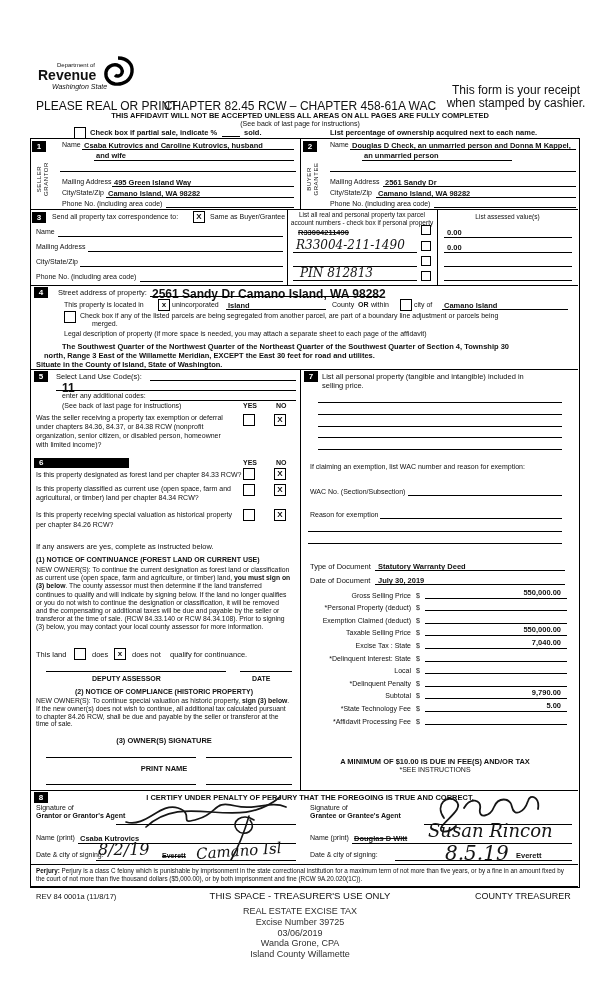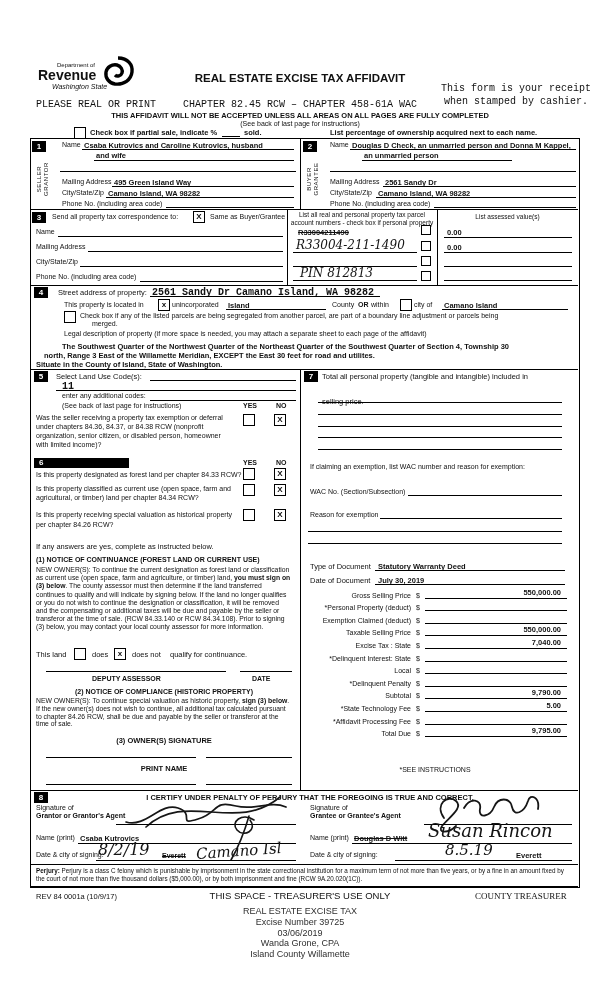--- a/index.html
+++ b/index.html
@@ -1,20 +1,20 @@
 <!DOCTYPE html>
 <html><head>
 <meta charset="utf-8">
 <style>
   html,body{margin:0;padding:0;background:#888;}
   .page{position:relative;width:600px;height:988px;background:#fff;font-family:"Liberation Sans",sans-serif;font-size:7px;color:#111;overflow:hidden;}
   .a{position:absolute;white-space:nowrap;}
   .b{font-weight:bold;}
   .c{text-align:center;}
-  .f6{font-size:6px;}.f65{font-size:6.5px;}.f7{font-size:7px;}.f75{font-size:7.5px;}.f8{font-size:10px;font-family:Liberation Mono, monospace;}.f9{font-size:9px;font-family:Liberation Serif, serif;}
+  .f6{font-size:6px;}.f65{font-size:6.5px;}.f7{font-size:7px;}.f75{font-size:7.5px;}.f8{font-size:12px;}.f9{font-size:9px;}
   .hl{position:absolute;border-top:1px solid #000;height:0;}
   .vl{position:absolute;border-left:1px solid #000;width:0;}
   .box{position:absolute;border:1px solid #000;}
   .badge{position:absolute;background:#000;color:#fff;font-weight:bold;font-size:8px;width:14px;height:11px;line-height:11px;text-align:center;}
   .bar6{position:absolute;background:#000;color:#fff;font-weight:bold;font-size:8px;height:10px;line-height:10px;padding-left:5px;}
   .cb{position:absolute;width:10px;height:10px;border:1px solid #000;font-weight:bold;font-size:8px;line-height:10px;text-align:center;background:#fff;}
   .cbs{width:8px;height:8px;line-height:8px;font-size:7px;}
   .hw{position:absolute;font-family:"DejaVu Serif",serif;font-style:italic;color:#141414;white-space:nowrap;}
   .strike{text-decoration:line-through;}
   .para{position:absolute;white-space:normal;line-height:8.2px;font-size:6.8px;text-align:left;}
@@ -30,21 +30,20 @@
 <body>
 
 <div class="page">
 
   <span class="a f6" style="left:57px;top:62px">Department of</span>
   <span class="a b" style="left:38px;top:67px;font-size:14px">Revenue</span>
   <span class="a f7" style="left:52px;top:83px;font-style:italic">Washington State</span>
   <svg style="left:100px;top:56px" width="36" height="32" viewBox="0 0 36 32">
     <path d="M18 2 C28 2 33 9 32 16 C31 24 24 29 15 28 C9 27 5 22 6 16 C7 11 12 8 17 9 C21 10 23 14 22 17 C21 20 17 21 15 19" fill="none" stroke="#000" stroke-width="3.4"></path>
   </svg>
-  <div class="a b c" style="left:150px;top:72px;width:300px;font-size:11.5px">REAL ESTATE EXCISE TAX AFFIDAVIT</div>
   <div class="a f8 c" style="left:440px;top:83px;width:152px">This form is your receipt</div>
   <div class="a f8 c" style="left:440px;top:96px;width:152px">when stamped by cashier.</div>
   <span class="a f8" style="left:36px;top:99px">PLEASE REAL OR PRINT</span>
   <div class="a f8 c" style="left:150px;top:99px;width:300px">CHAPTER 82.45 RCW – CHAPTER 458-61A WAC</div>
   <div class="a b c f75" style="left:0;top:111px;width:600px">THIS AFFIDAVIT WILL NOT BE ACCEPTED UNLESS ALL AREAS ON ALL PAGES ARE FULLY COMPLETED</div>
   <div class="a c f7" style="left:0;top:120px;width:600px">(See back of last page for instructions)</div>
   <span class="cb" style="left:74px;top:127px"></span>
   <span class="a b f75" style="left:90px;top:128px">Check box if partial sale, indicate %</span>
   <span class="hl" style="left:222px;top:136px;width:18px"></span>
   <span class="a b f75" style="left:244px;top:128px">sold.</span>
@@ -205,22 +204,22 @@
   <div class="a b f7 c" style="left:36px;top:688px;width:256px">(2) NOTICE OF COMPLIANCE (HISTORIC PROPERTY)</div>
   <div class="para" style="left:36px;top:697px;width:256px;line-height:7.8px"><span>NEW OWNER(S): To continue special valuation as historic property, </span><span class="b">sign (3) below</span><span>.  If the new owner(s) does not wish to continue, all additional tax calculated pursuant to chapter 84.26 RCW, shall be due and payable by the seller or transferor at the time of sale.</span></div>
   <div class="a b f75 c" style="left:36px;top:736px;width:256px">(3) OWNER(S) SIGNATURE</div>
   <span class="hl" style="left:46px;top:757px;width:150px"></span>
   <span class="hl" style="left:206px;top:757px;width:86px"></span>
   <div class="a b f75 c" style="left:36px;top:764px;width:256px">PRINT NAME</div>
   <span class="hl" style="left:46px;top:784px;width:150px"></span>
   <span class="hl" style="left:206px;top:784px;width:86px"></span>
 
   <div class="badge" style="left:304px;top:371px">7</div>
-  <span class="a f75" style="left:322px;top:372px">Total all personal property (tangible and intangible) included in</span>
-  <span class="a f75" style="left:322px;top:397px">selling price.</span>
+  <span class="a f75" style="left:322px;top:372px">List all personal property (tangible and intangible) included in</span>
+  <span class="a f75" style="left:322px;top:381px">selling price.</span>
   <span class="hl" style="left:318px;top:402px;width:244px"></span>
   <span class="hl" style="left:318px;top:414px;width:244px"></span>
   <span class="hl" style="left:318px;top:426px;width:244px"></span>
   <span class="hl" style="left:318px;top:437px;width:244px"></span>
   <span class="hl" style="left:318px;top:449px;width:244px"></span>
   <span class="a f7" style="left:310px;top:463px">If claiming an exemption, list WAC number and reason for exemption:</span>
   <span class="a f7" style="left:310px;top:488px">WAC No. (Section/Subsection)</span>
   <span class="hl" style="left:408px;top:495px;width:154px"></span>
   <span class="a f7" style="left:310px;top:511px">Reason for exemption</span>
   <span class="hl" style="left:380px;top:518px;width:182px"></span>
@@ -282,26 +281,22 @@
     <div class="arow">
         <span class="alabel">*State Technology Fee</span>
         <span class="adollar">$</span>
         <span class="aline"><span>5.00</span></span>
       </div>
     <div class="arow">
         <span class="alabel">*Affidavit Processing Fee</span>
         <span class="adollar">$</span>
         <span class="aline"><span></span></span>
       </div>
-    <div class="arow">
-        <span class="alabel">Total Due</span>
-        <span class="adollar">$</span>
-        <span class="aline"><span>9,795.00</span></span>
-      </div>
   </div>
+  <div class="a b f75 c" style="left:303px;top:757px;width:264px">A MINIMUM OF $10.00 IS DUE IN FEE(S) AND/OR TAX</div>
   <div class="a f7 c" style="left:303px;top:766px;width:264px">*SEE INSTRUCTIONS</div>
 
   <div class="badge" style="left:34px;top:792px">8</div>
   <div class="a b f75 c" style="left:90px;top:793px;width:440px">I CERTIFY UNDER PENALTY OF PERJURY THAT THE FOREGOING IS TRUE AND CORRECT.</div>
   <span class="a f7" style="left:36px;top:804px">Signature of</span>
   <span class="a b f7" style="left:36px;top:812px">Grantor or Grantor's Agent</span>
   <svg style="left:118px;top:794px" width="176" height="36" viewBox="0 0 176 36">
     <path d="M8,28 C28,34 42,8 60,14 C78,20 58,32 80,25 C102,18 94,6 118,12 C138,17 152,6 168,13" fill="none" stroke="#161616" stroke-width="1.7" stroke-linecap="round"></path>
     <path d="M28,33 C68,-4 118,40 162,3" fill="none" stroke="#161616" stroke-width="1.7" stroke-linecap="round"></path>
   </svg>
@@ -323,28 +318,28 @@
   <svg style="left:428px;top:792px" width="118" height="44" viewBox="0 0 118 44">
     <path d="M16,26 C6,12 20,2 28,9 C36,16 20,26 14,34 C9,41 20,42 28,34" fill="none" stroke="#161616" stroke-width="1.8" stroke-linecap="round"></path>
     <path d="M36,16 C42,5 54,7 52,17 C50,27 62,25 66,15 C70,5 82,5 84,15 C86,25 96,21 100,9 C102,1 112,5 110,17" fill="none" stroke="#161616" stroke-width="1.8" stroke-linecap="round"></path>
   </svg>
   <span class="hl" style="left:424px;top:824px;width:148px"></span>
   <span class="a f7" style="left:310px;top:834px">Name (print)</span>
   <span class="a b f75 strike" style="left:354px;top:834px">Douglas D Witt</span>
   <span class="hw" style="left:428px;top:820px;font-size:18px">Susan Rincon</span>
   <span class="hl" style="left:352px;top:843px;width:220px"></span>
   <span class="a f7" style="left:310px;top:851px">Date &amp; city of signing:</span>
-  <span class="hw" style="left:445px;top:841px;font-size:15px">8.5.19</span>
+  <span class="hw" style="left:445px;top:841px;font-size:20px">8.5.19</span>
   <span class="a b f75" style="left:516px;top:851px">Everett</span>
   <span class="hl" style="left:395px;top:860px;width:177px"></span>
 
   <div class="para" style="left:36px;top:867px;width:538px;font-size:6.3px;line-height:7.6px"><span class="b">Perjury:</span> <span>Perjury is a class C felony which is punishable by imprisonment in the state correctional institution for a maximum term of not more than five years, or by a fine in an amount fixed by the court of not more than five thousand dollars ($5,000.00), or by both imprisonment and fine (RCW 9A.20.020(1C)).</span></div>
   <div class="hl" style="left:30px;top:886px;width:548px;border-top-width:1.5px"></div>
 
-  <span class="a f75" style="left:36px;top:892px">REV 84 0001a (10/9/17)</span>
+  <span class="a f75" style="left:36px;top:892px">REV 84 0001a (11/8/17)</span>
   <div class="a c" style="left:170px;top:890px;width:260px;font-size:9.5px">THIS SPACE - TREASURER'S USE ONLY</div>
   <span class="a f9" style="left:475px;top:891px">COUNTY TREASURER</span>
 
   <div class="stamp">
     <div>REAL ESTATE EXCISE TAX</div>
     <div>Excise Number 39725</div>
     <div>03/06/2019</div>
     <div>Wanda Grone, CPA</div>
     <div>Island County Willamette</div>
   </div>

